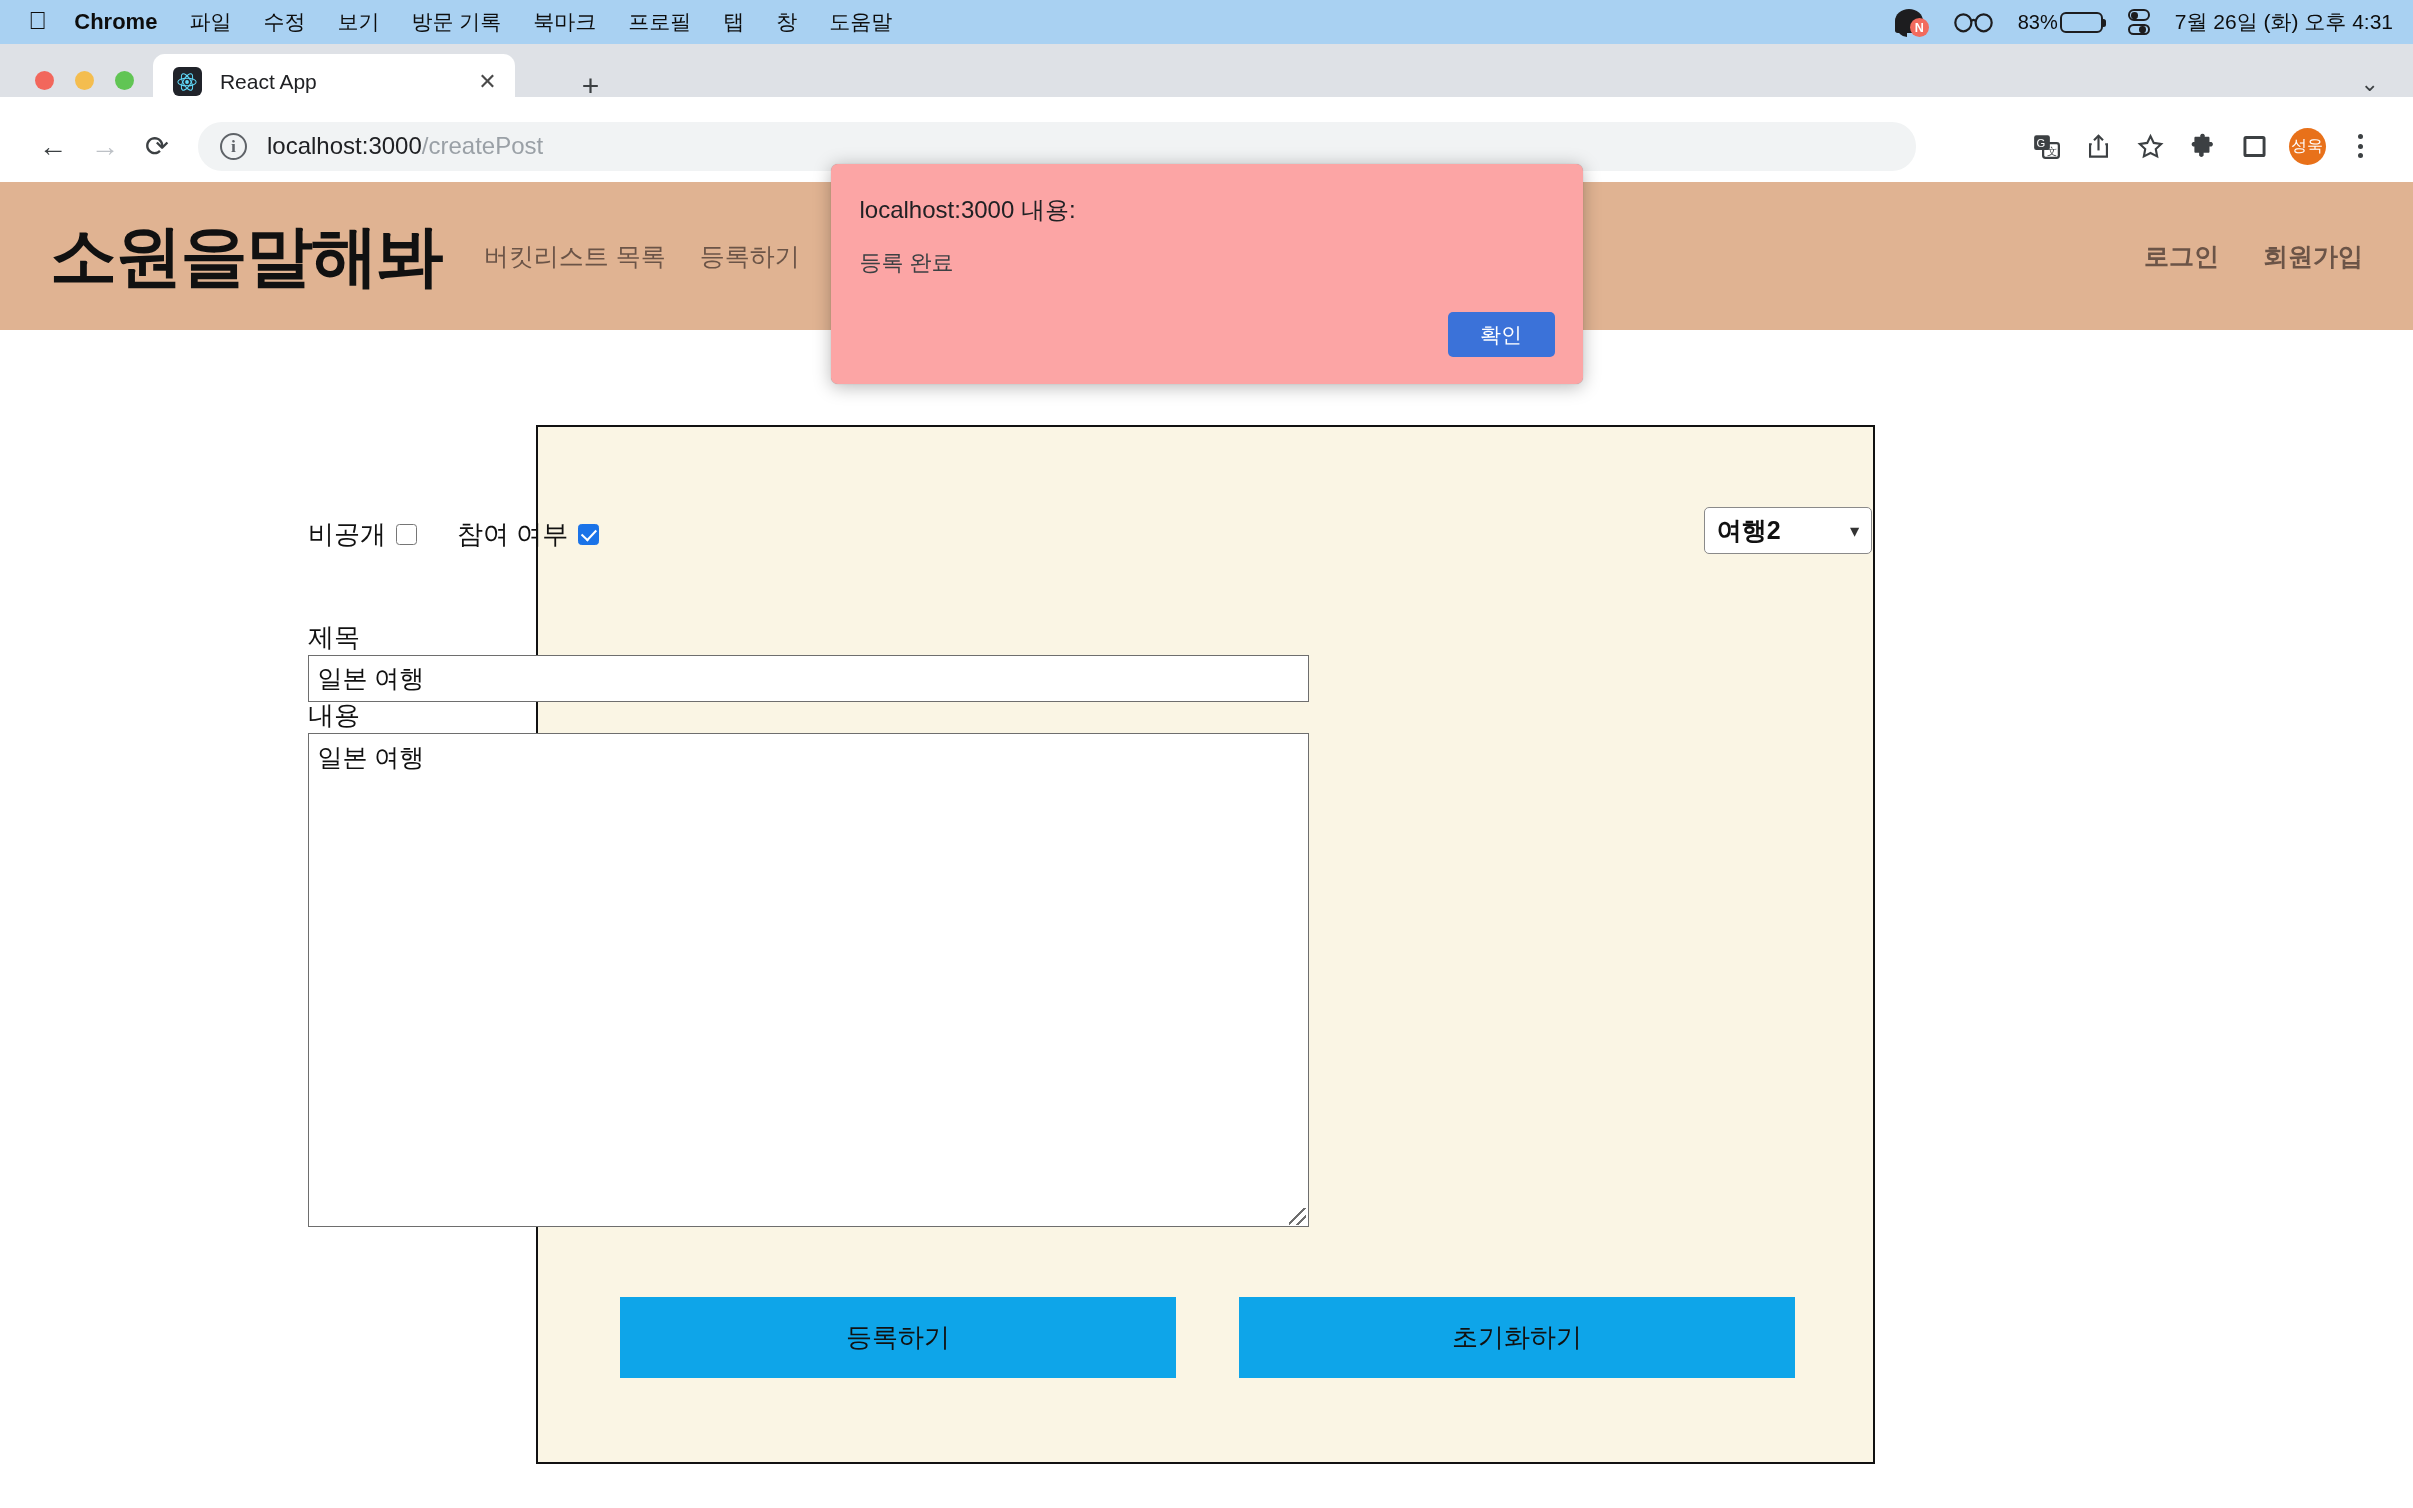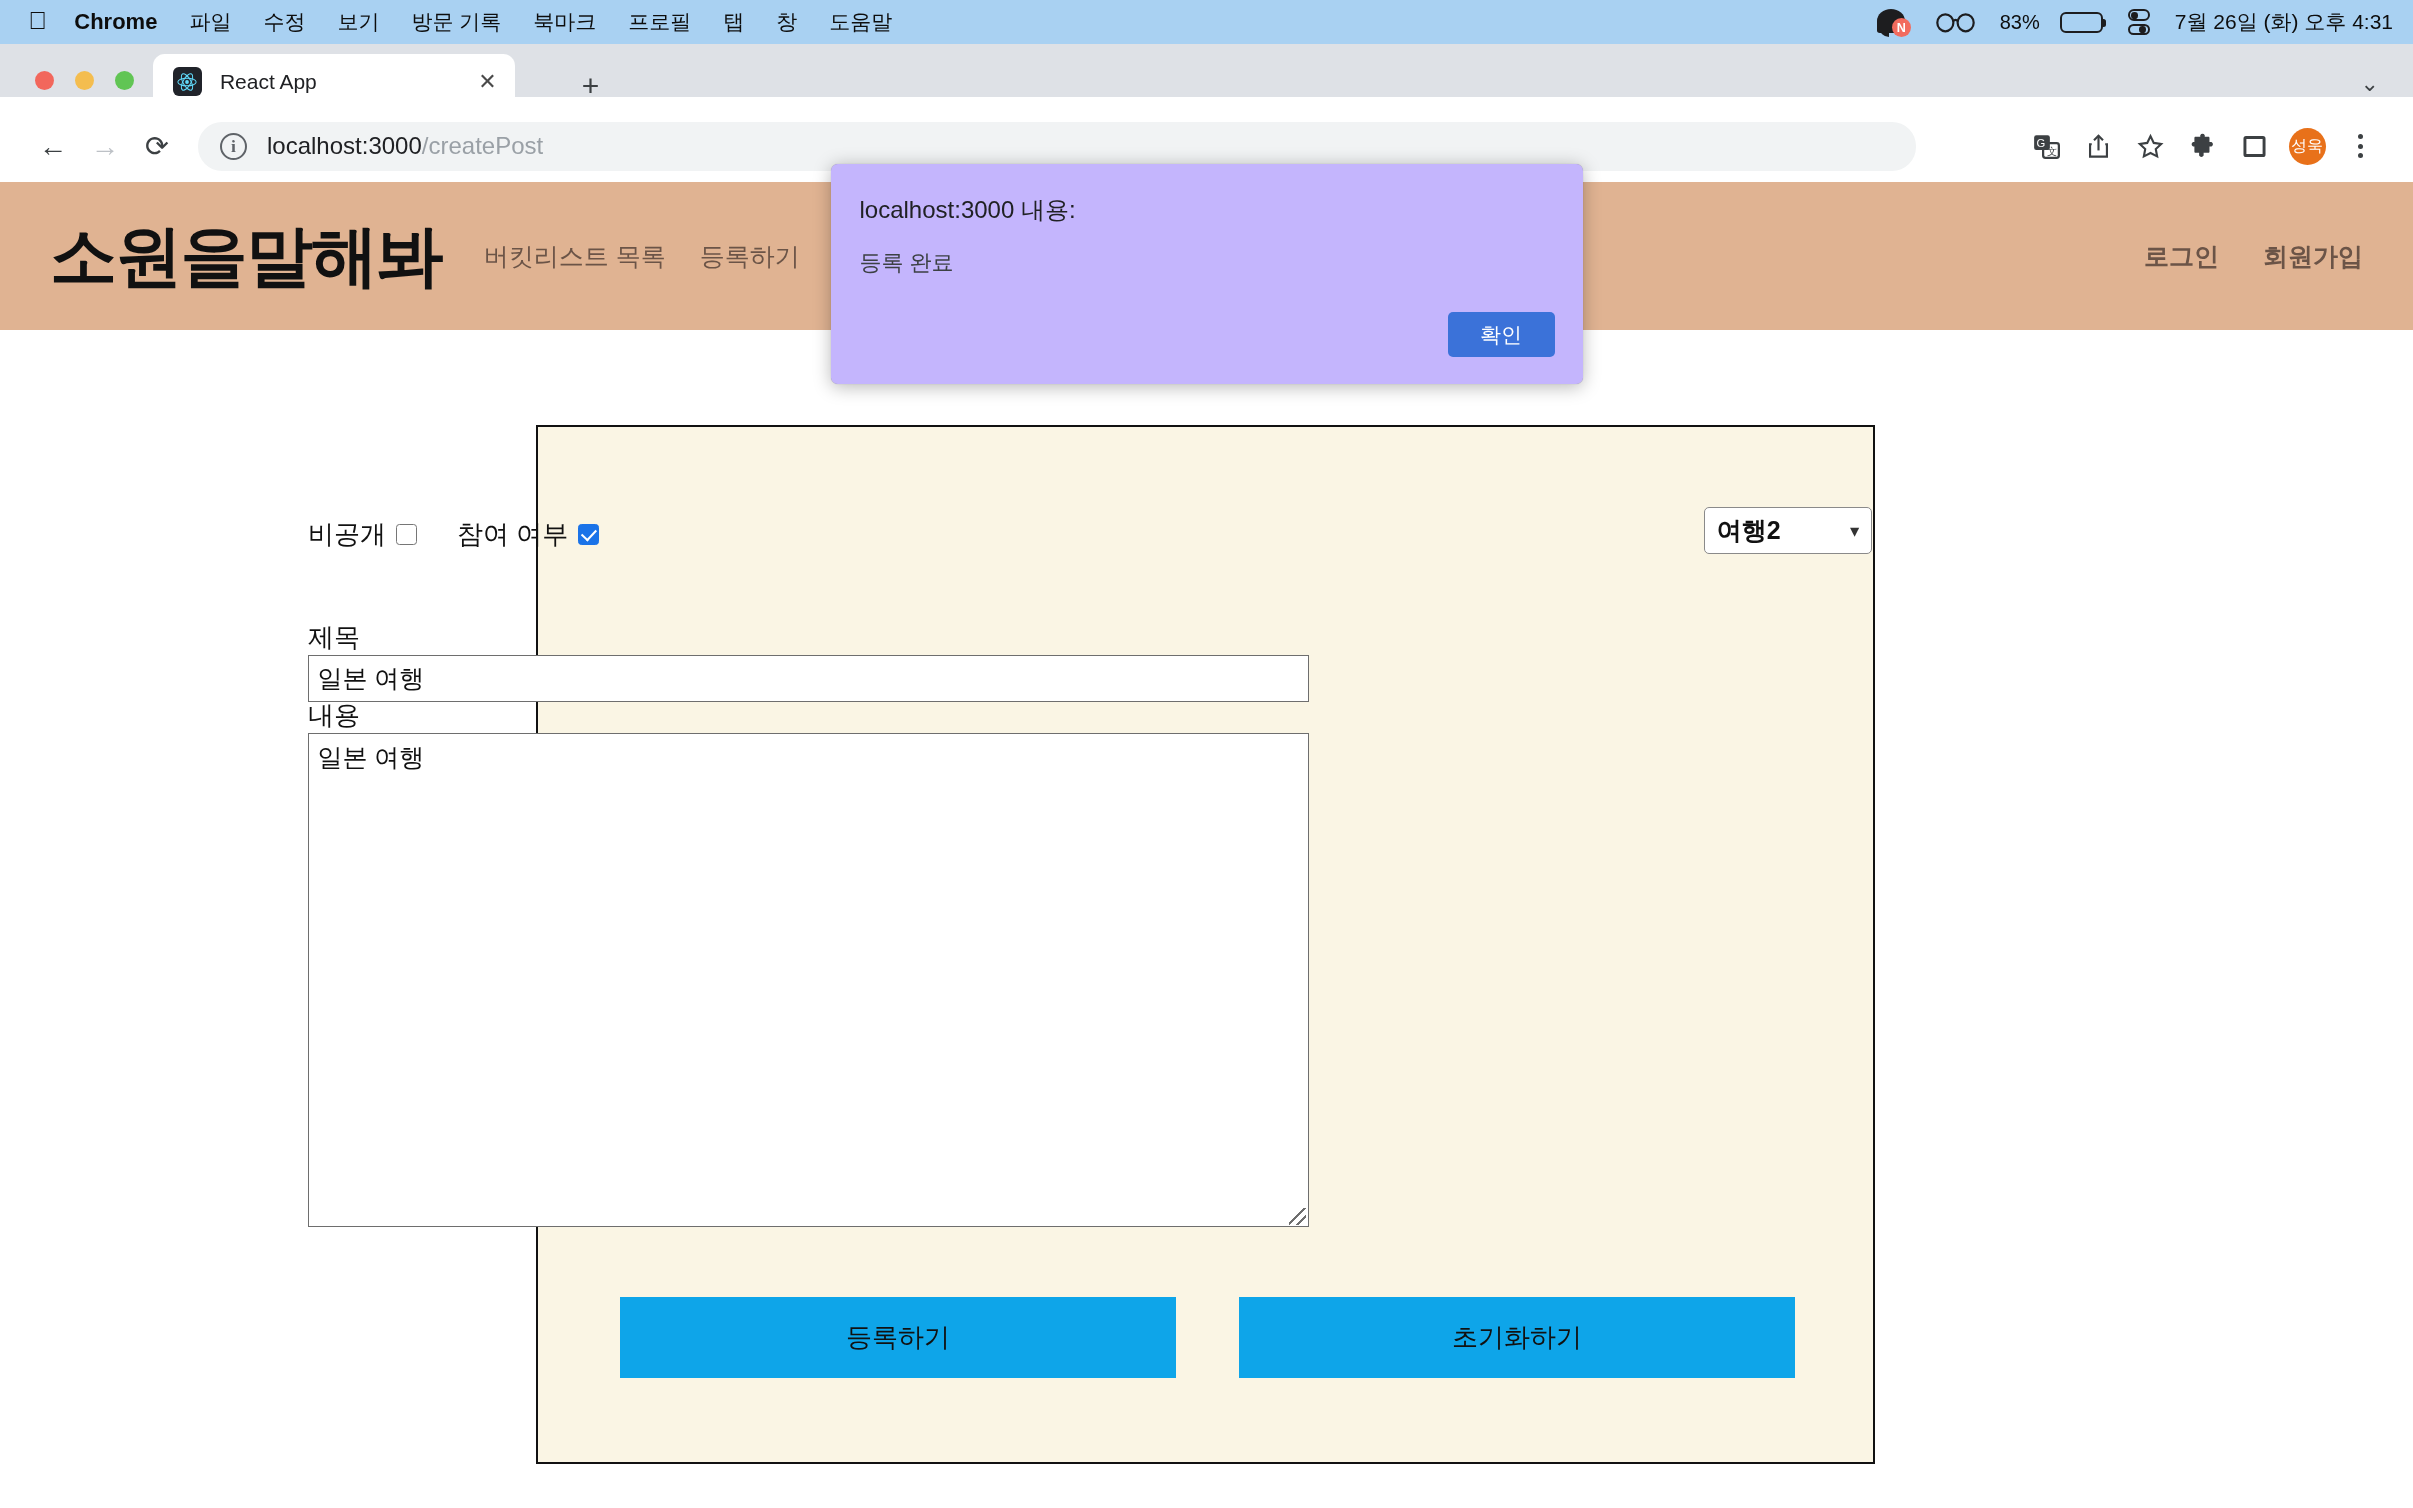--- a/index.html
+++ b/index.html
@@ -37,21 +37,21 @@
   .icon-bubble .tail {
     position: absolute; left: 2.5px; top: 19px; width: 10px; height: 11px;
     background: #1d1d1f; border-radius: 0 0 0 10px;
   }
   .icon-bubble .badge {
     position: absolute; right: 0; bottom: 0; width: 19px; height: 19px;
     border-radius: 50%; background: #F26B5E; color: #fff;
     font-size: 12.6px; font-weight: bold; display: flex;
     align-items: center; justify-content: center;
   }
-  .battery-pct { font-size: 20px; margin-right: 20px; }
+  .battery-pct { font-size: 20px; margin-right: 2px; }
   .battery {
     width: 43px; height: 21px; border: 2.1px solid #1d1d1f;
     border-radius: 5.9px; position: relative; padding: 2.1px;
   }
   .battery .fill { width: 100%; height: 100%; background: #1d1d1f; border-radius: 2.5px; }
   .battery .cap {
     position: absolute; right: -5px; top: 5.9px; width: 3.4px; height: 7.5px;
     background: #1d1d1f; border-radius: 0 2.5px 2.5px 0;
   }
   .cc-icon { width: 22px; height: 27px; position: relative; }
@@ -231,21 +231,21 @@
     width: 556px; height: 81px; background: #0ea5e9; border: none;
     font-size: 26px; color: #111; display: flex;
     align-items: center; justify-content: center;
     font-family: "Liberation Sans", sans-serif;
   }
 
   
   .alert-dialog {
     position: absolute; left: 831px; top: 164px;
     width: 752px; height: 220px;
-    background: #c4b5fd; border-radius: 6.7px;
+    background: #fca5a5; border-radius: 6.7px;
     box-shadow: 0 2.5px 18.4px rgba(0,0,0,0.28), 0 0 0.8px rgba(0,0,0,0.35);
     padding: 30px 28.5px 0 28.5px;
   }
   .alert-origin { font-size: 24px; color: #202124; }
   .alert-message { font-size: 22px; color: #3C4043; margin-top: 22px; }
   .alert-actions {
     position: absolute; right: 28.5px; bottom: 27px;
   }
   .alert-ok {
     background: #3B72D9; color: #fff; border: none; border-radius: 5px;

